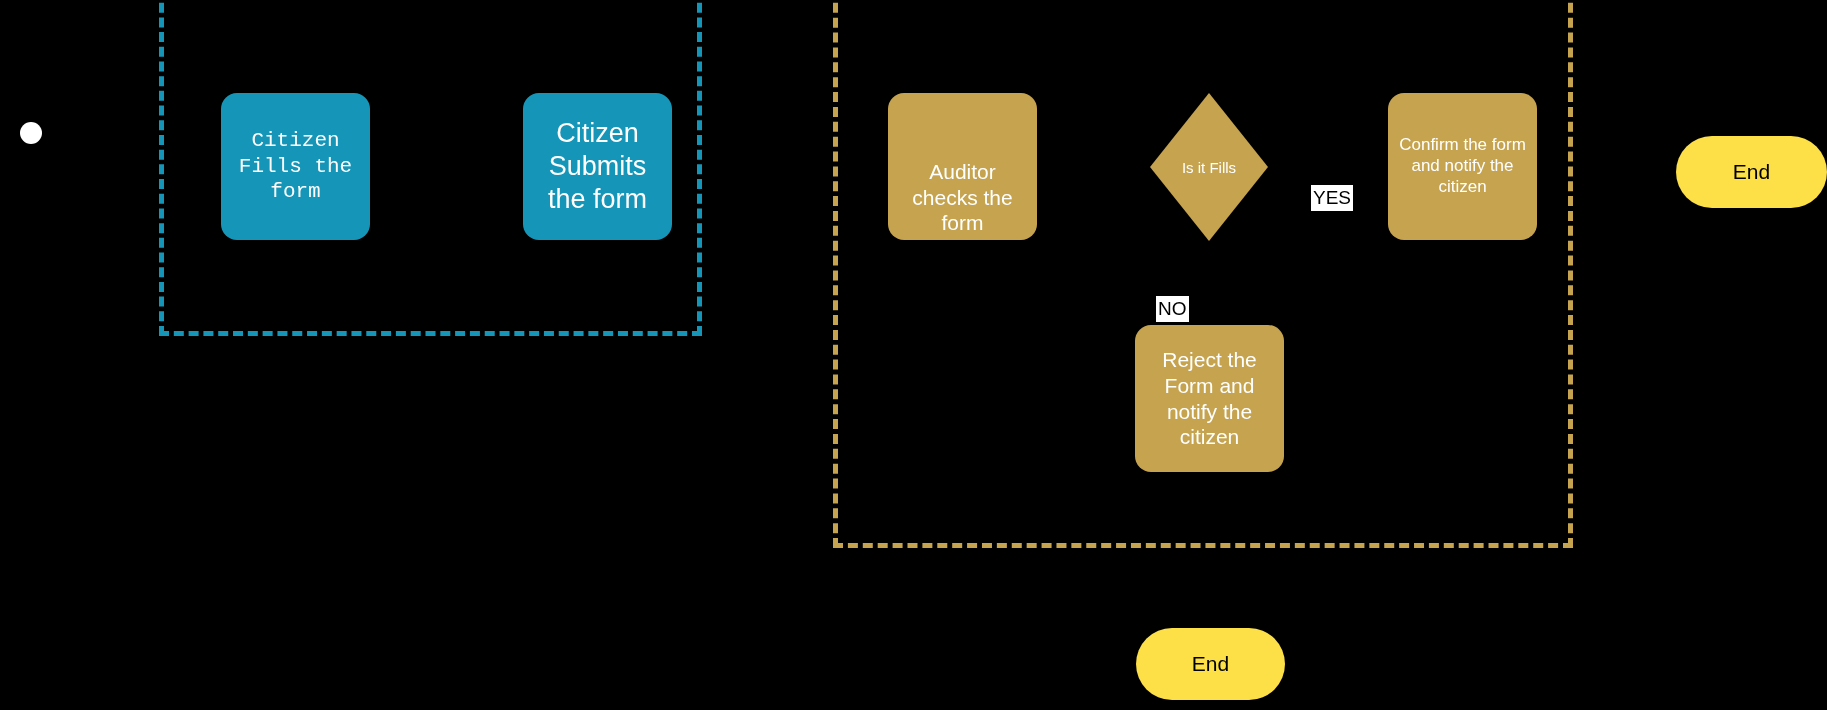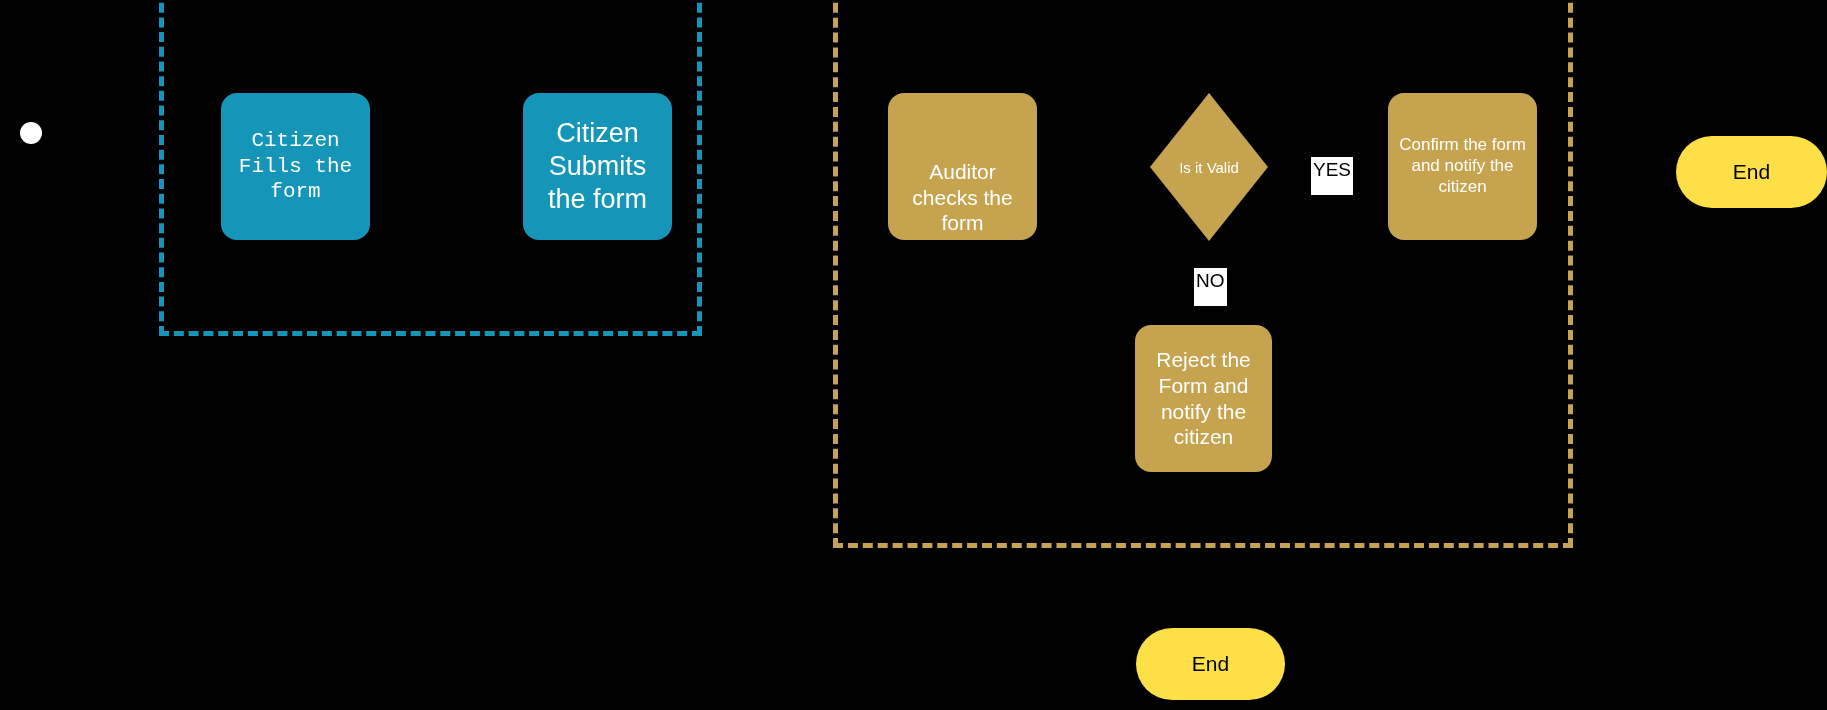--- a/index.html
+++ b/index.html
@@ -70,21 +70,21 @@
   .n-auditor {
     left: 888px; top: 93px; width: 149px; height: 147px;
     font-size: 21px;
     align-items: flex-end;
   }
   .n-confirm {
     left: 1388px; top: 93px; width: 149px; height: 147px;
     font-size: 17px;
   }
   .n-reject {
-    left: 1135px; top: 325px; width: 137px; height: 147px;
+    left: 1135px; top: 325px; width: 149px; height: 147px;
     font-size: 21px;
     justify-content: flex-end;
   }
 
   
   .diamond-wrap {
     position: absolute;
     left: 1150px;
     top: 93px;
     width: 118px;
@@ -139,25 +139,26 @@
     left: 1136px; top: 620px; width: 149px; height: 72px;
   }
 
   
   .edge-label {
     position: absolute;
     background: #FFFFFF;
     color: #000000;
     font-size: 19px;
     line-height: 1;
-    padding: 3px 2px 16px 2px;
+    padding: 3px 2px 4px 2px;
     white-space: nowrap;
+    margin-top: 28px;
   }
   .label-yes { left: 1311px; top: 157px; }
-  .label-no  { left: 1194px; top: 268px; }
+  .label-no  { left: 1156px; top: 268px; }
 </style>
 </head>
 <body>
 
 <div id="canvas">
 
   <div class="lane lane-citizen"></div>
 
   <div class="lane lane-auditor"></div>
 
@@ -170,21 +171,21 @@
   <div class="node box box-citizen n-submits">
     <span>Citizen Submits the form</span>
   </div>
 
   <div class="node box box-auditor n-auditor">
     <span>Auditor checks the form</span>
   </div>
 
   <div class="diamond-wrap">
     <div class="diamond-shape"></div>
-    <div class="diamond-label">Is it Valid</div>
+    <div class="diamond-label">Is it Fills</div>
   </div>
 
   <div class="edge-label label-yes">YES</div>
 
   <div class="edge-label label-no">NO</div>
 
   <div class="node box box-auditor n-confirm">
     <span>Confirm the form and notify the citizen</span>
   </div>
 

